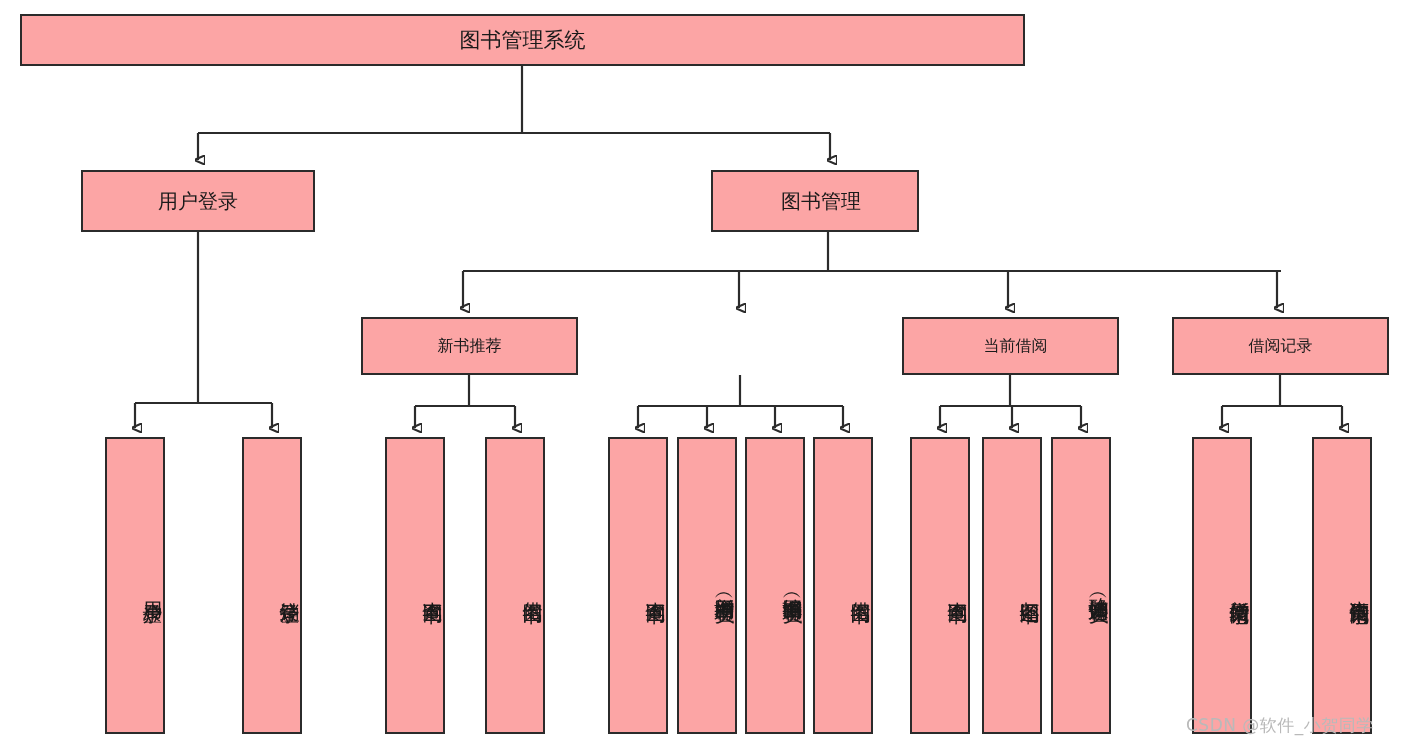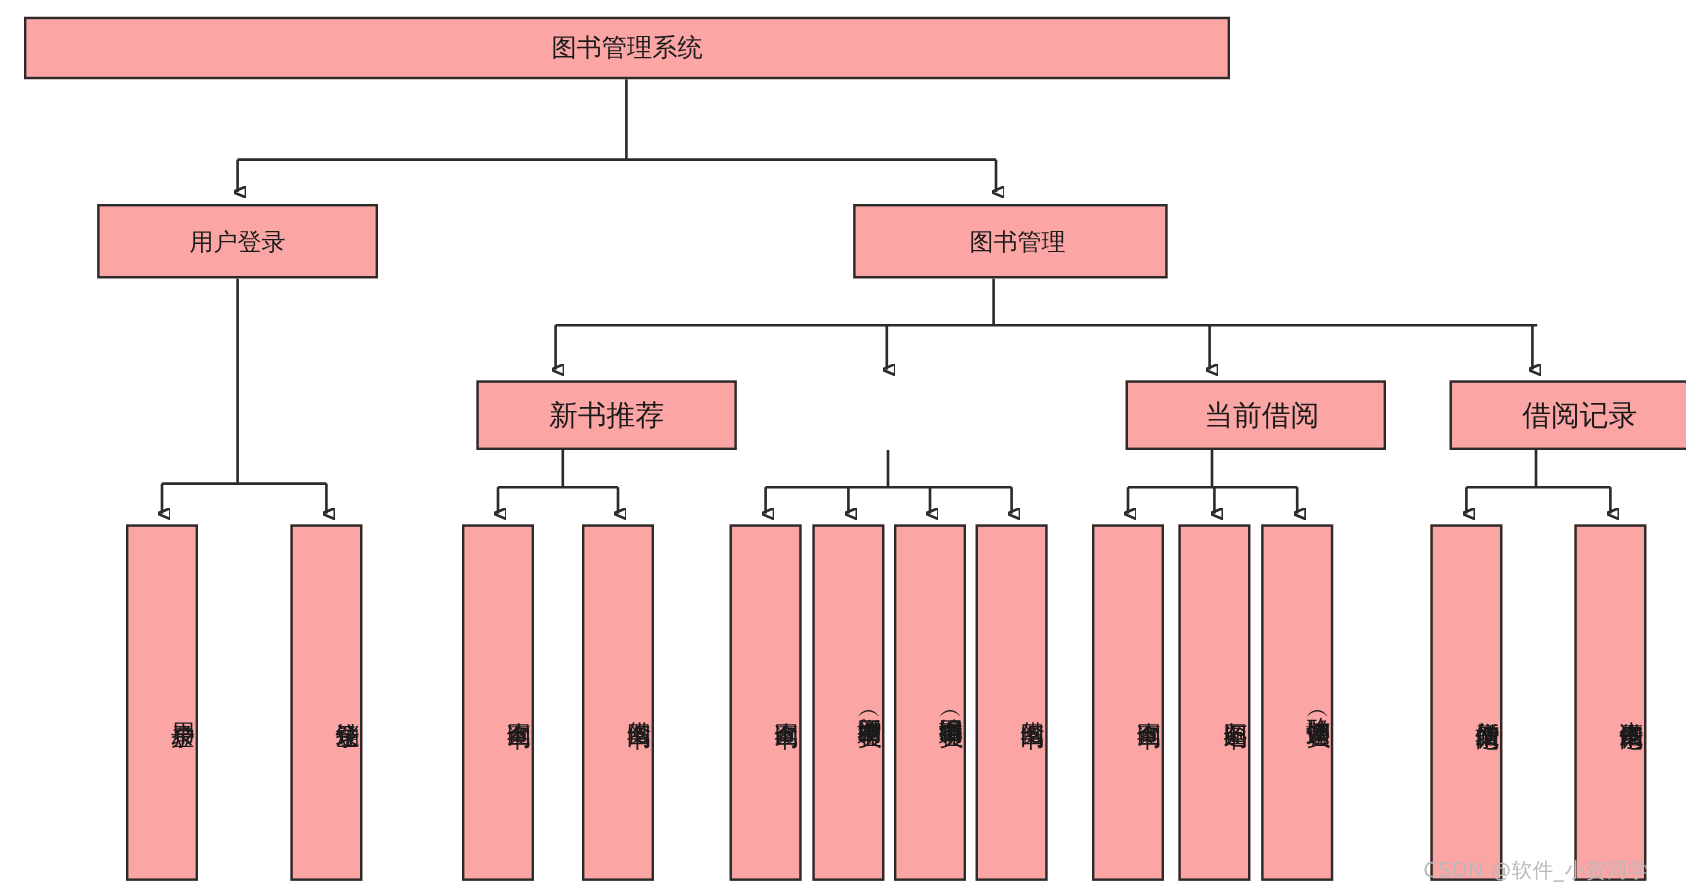--- a/index.html
+++ b/index.html
@@ -20,21 +20,21 @@
     box-sizing: border-box;
     border: 2px solid #2b2b2b;
     background: #fca5a5;
     display: flex;
     align-items: center;
     justify-content: center;
     color: #1a1a1a;
   }
   .node.level0 { font-size: 21px; }
   .node.level1 { font-size: 20px; }
-  .node.level2 { font-size: 24px; margin-left: 36px; }
+  .node.level2 { font-size: 16px; }
   .node.leaf {
     font-size: 20px;
     writing-mode: vertical-rl;
     text-orientation: upright;
     align-items: flex-start;
     justify-content: center;
     letter-spacing: 1px;
     padding-top: 4px;
     line-height: 1.04;
   }
@@ -123,21 +123,21 @@
     <path d="M1342,406 L1342,428" marker-end="url(#arrow)"></path>
   </svg>
 
   <div class="node level0" style="left:20px; top:14px; width:1005px; height:52px;">
     <span class="node-label">图书管理系统</span>
   </div>
 
   <div class="node level1" style="left:81px; top:170px; width:234px; height:62px;">
     <span class="node-label">用户登录</span>
   </div>
-  <div class="node level1" style="left:711px; top:170px; width:262px; height:62px;padding-left:12px;">
+  <div class="node level1" style="left:711px; top:170px; width:208px; height:62px;padding-left:12px;">
     <span class="node-label">图书管理</span>
   </div>
 
   <div class="node level2" style="left:361px; top:317px; width:217px; height:58px;">
     <span class="node-label">新书推荐</span>
   </div>
   <div class="node level2" style="left:902px; top:317px; width:217px; height:58px;padding-left:10px;">
     <span class="node-label">当前借阅</span>
   </div>
   <div class="node level2" style="left:1172px; top:317px; width:217px; height:58px;">

